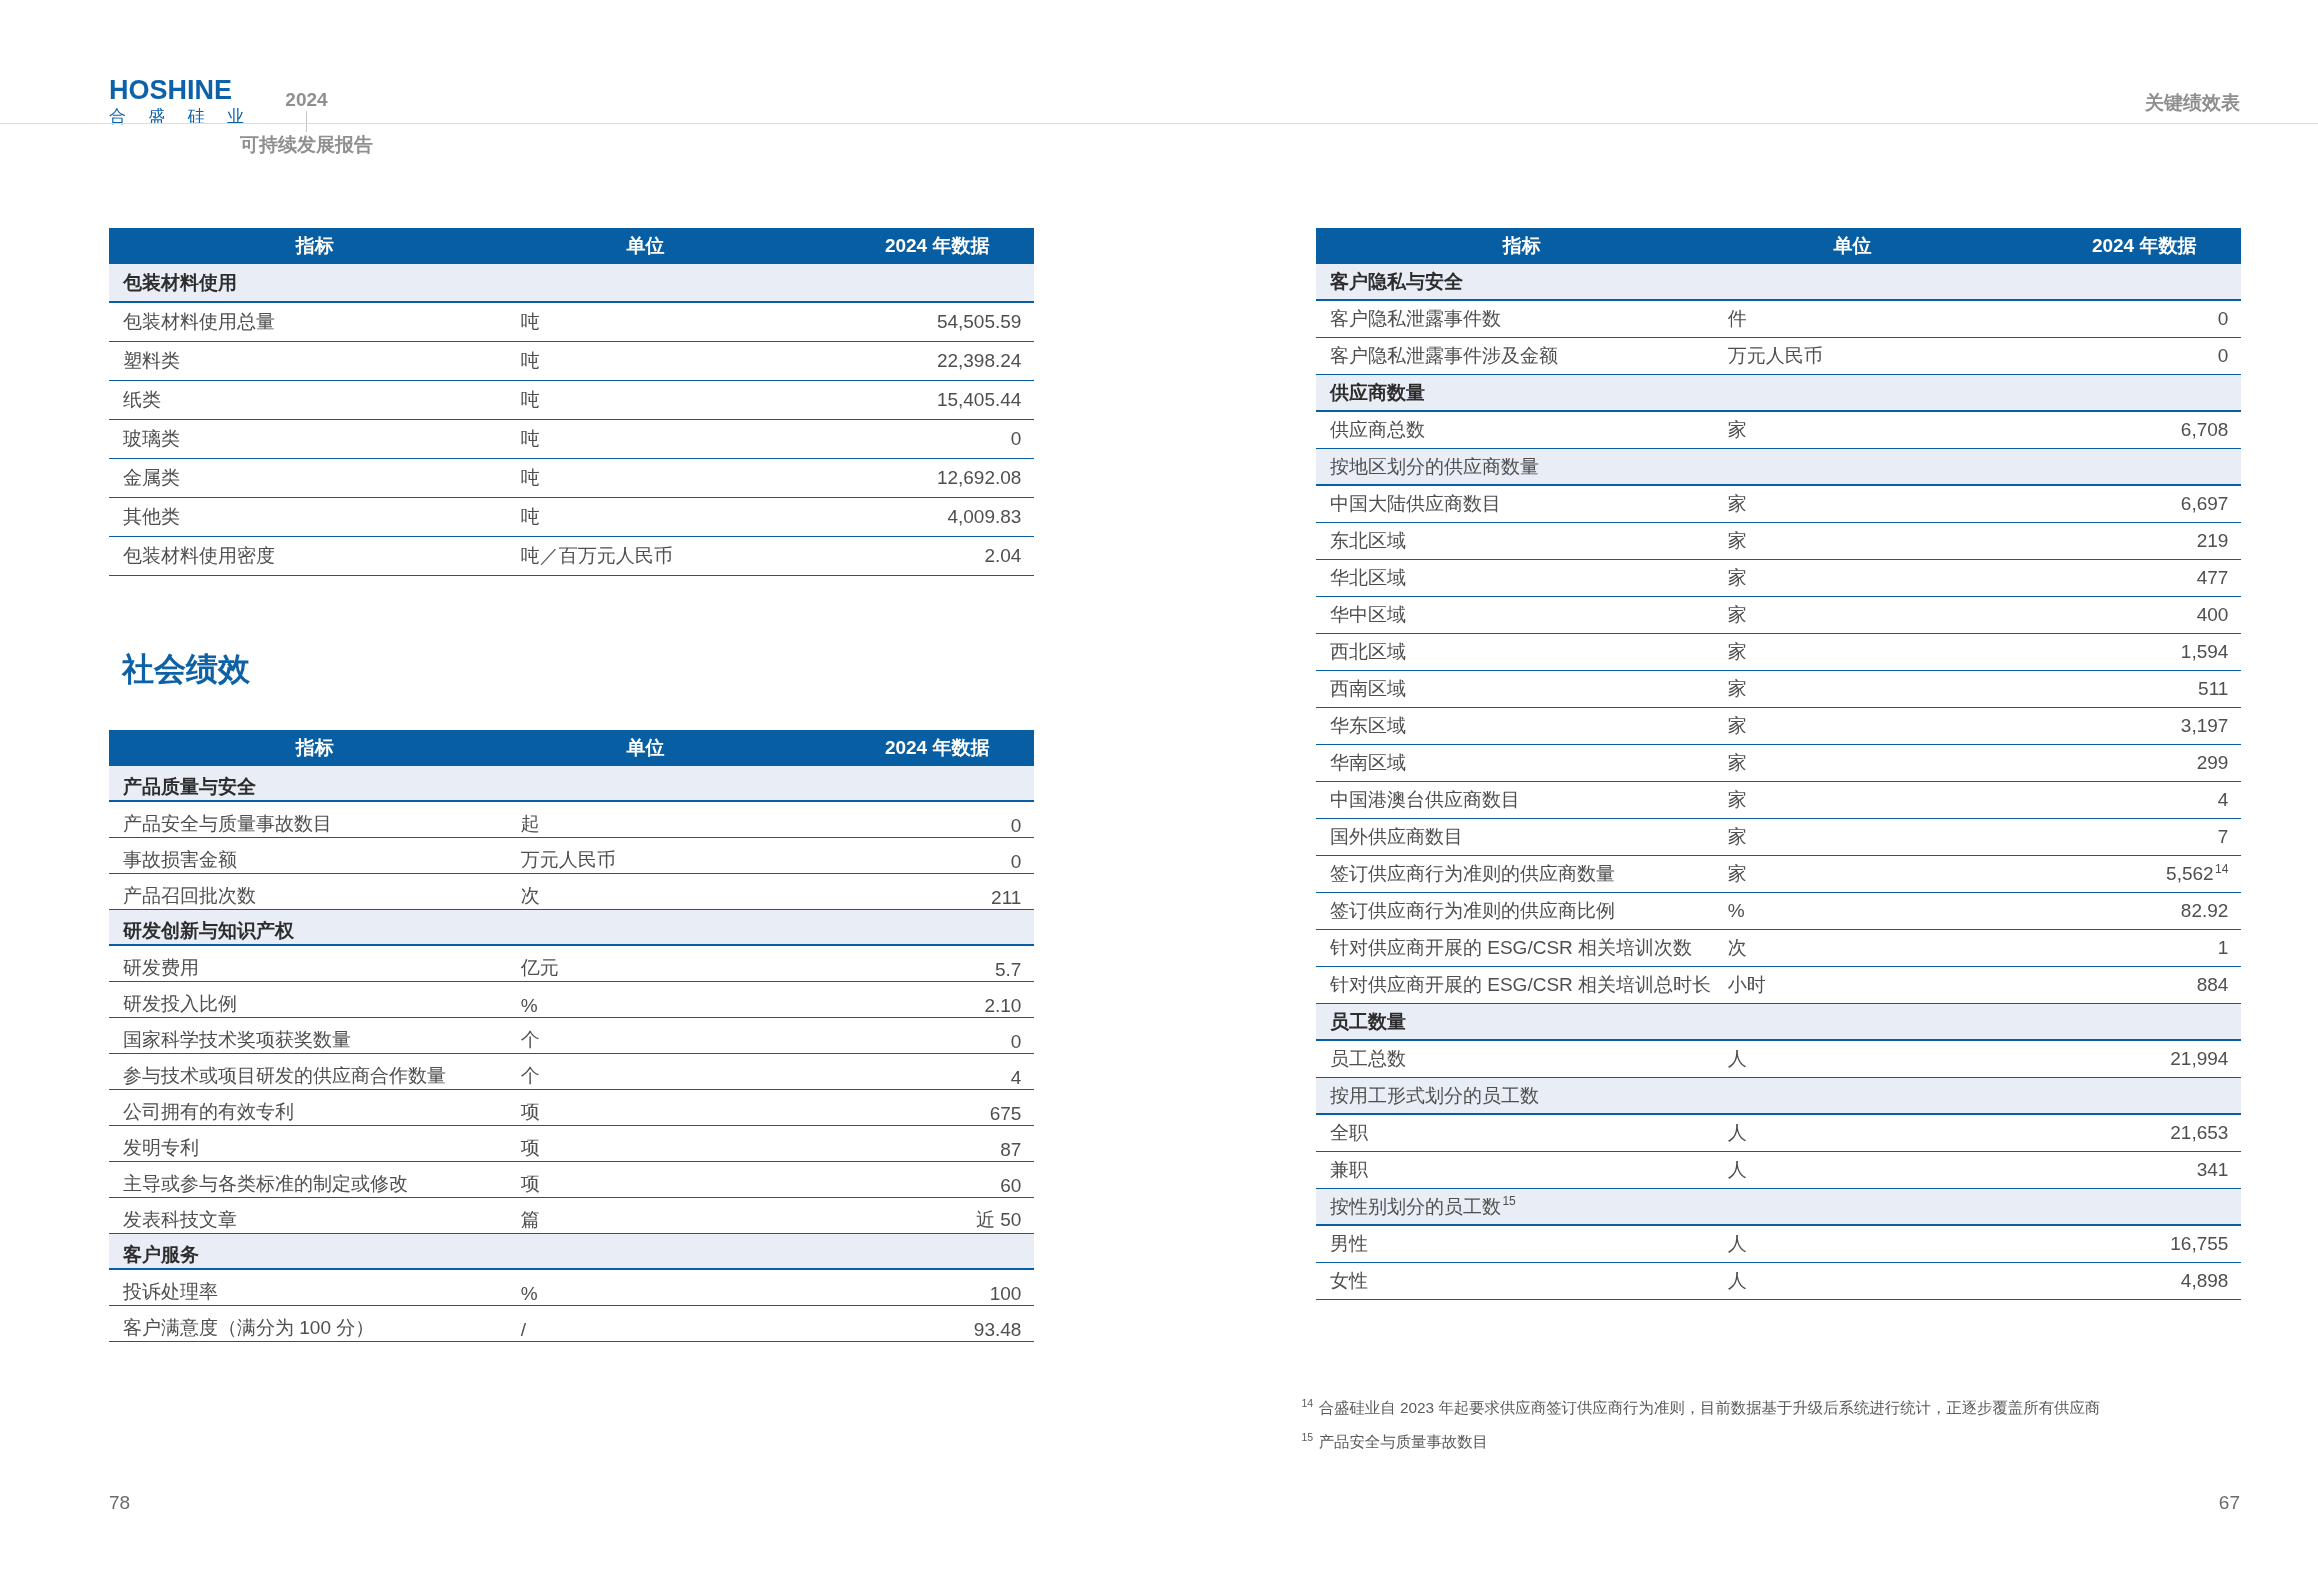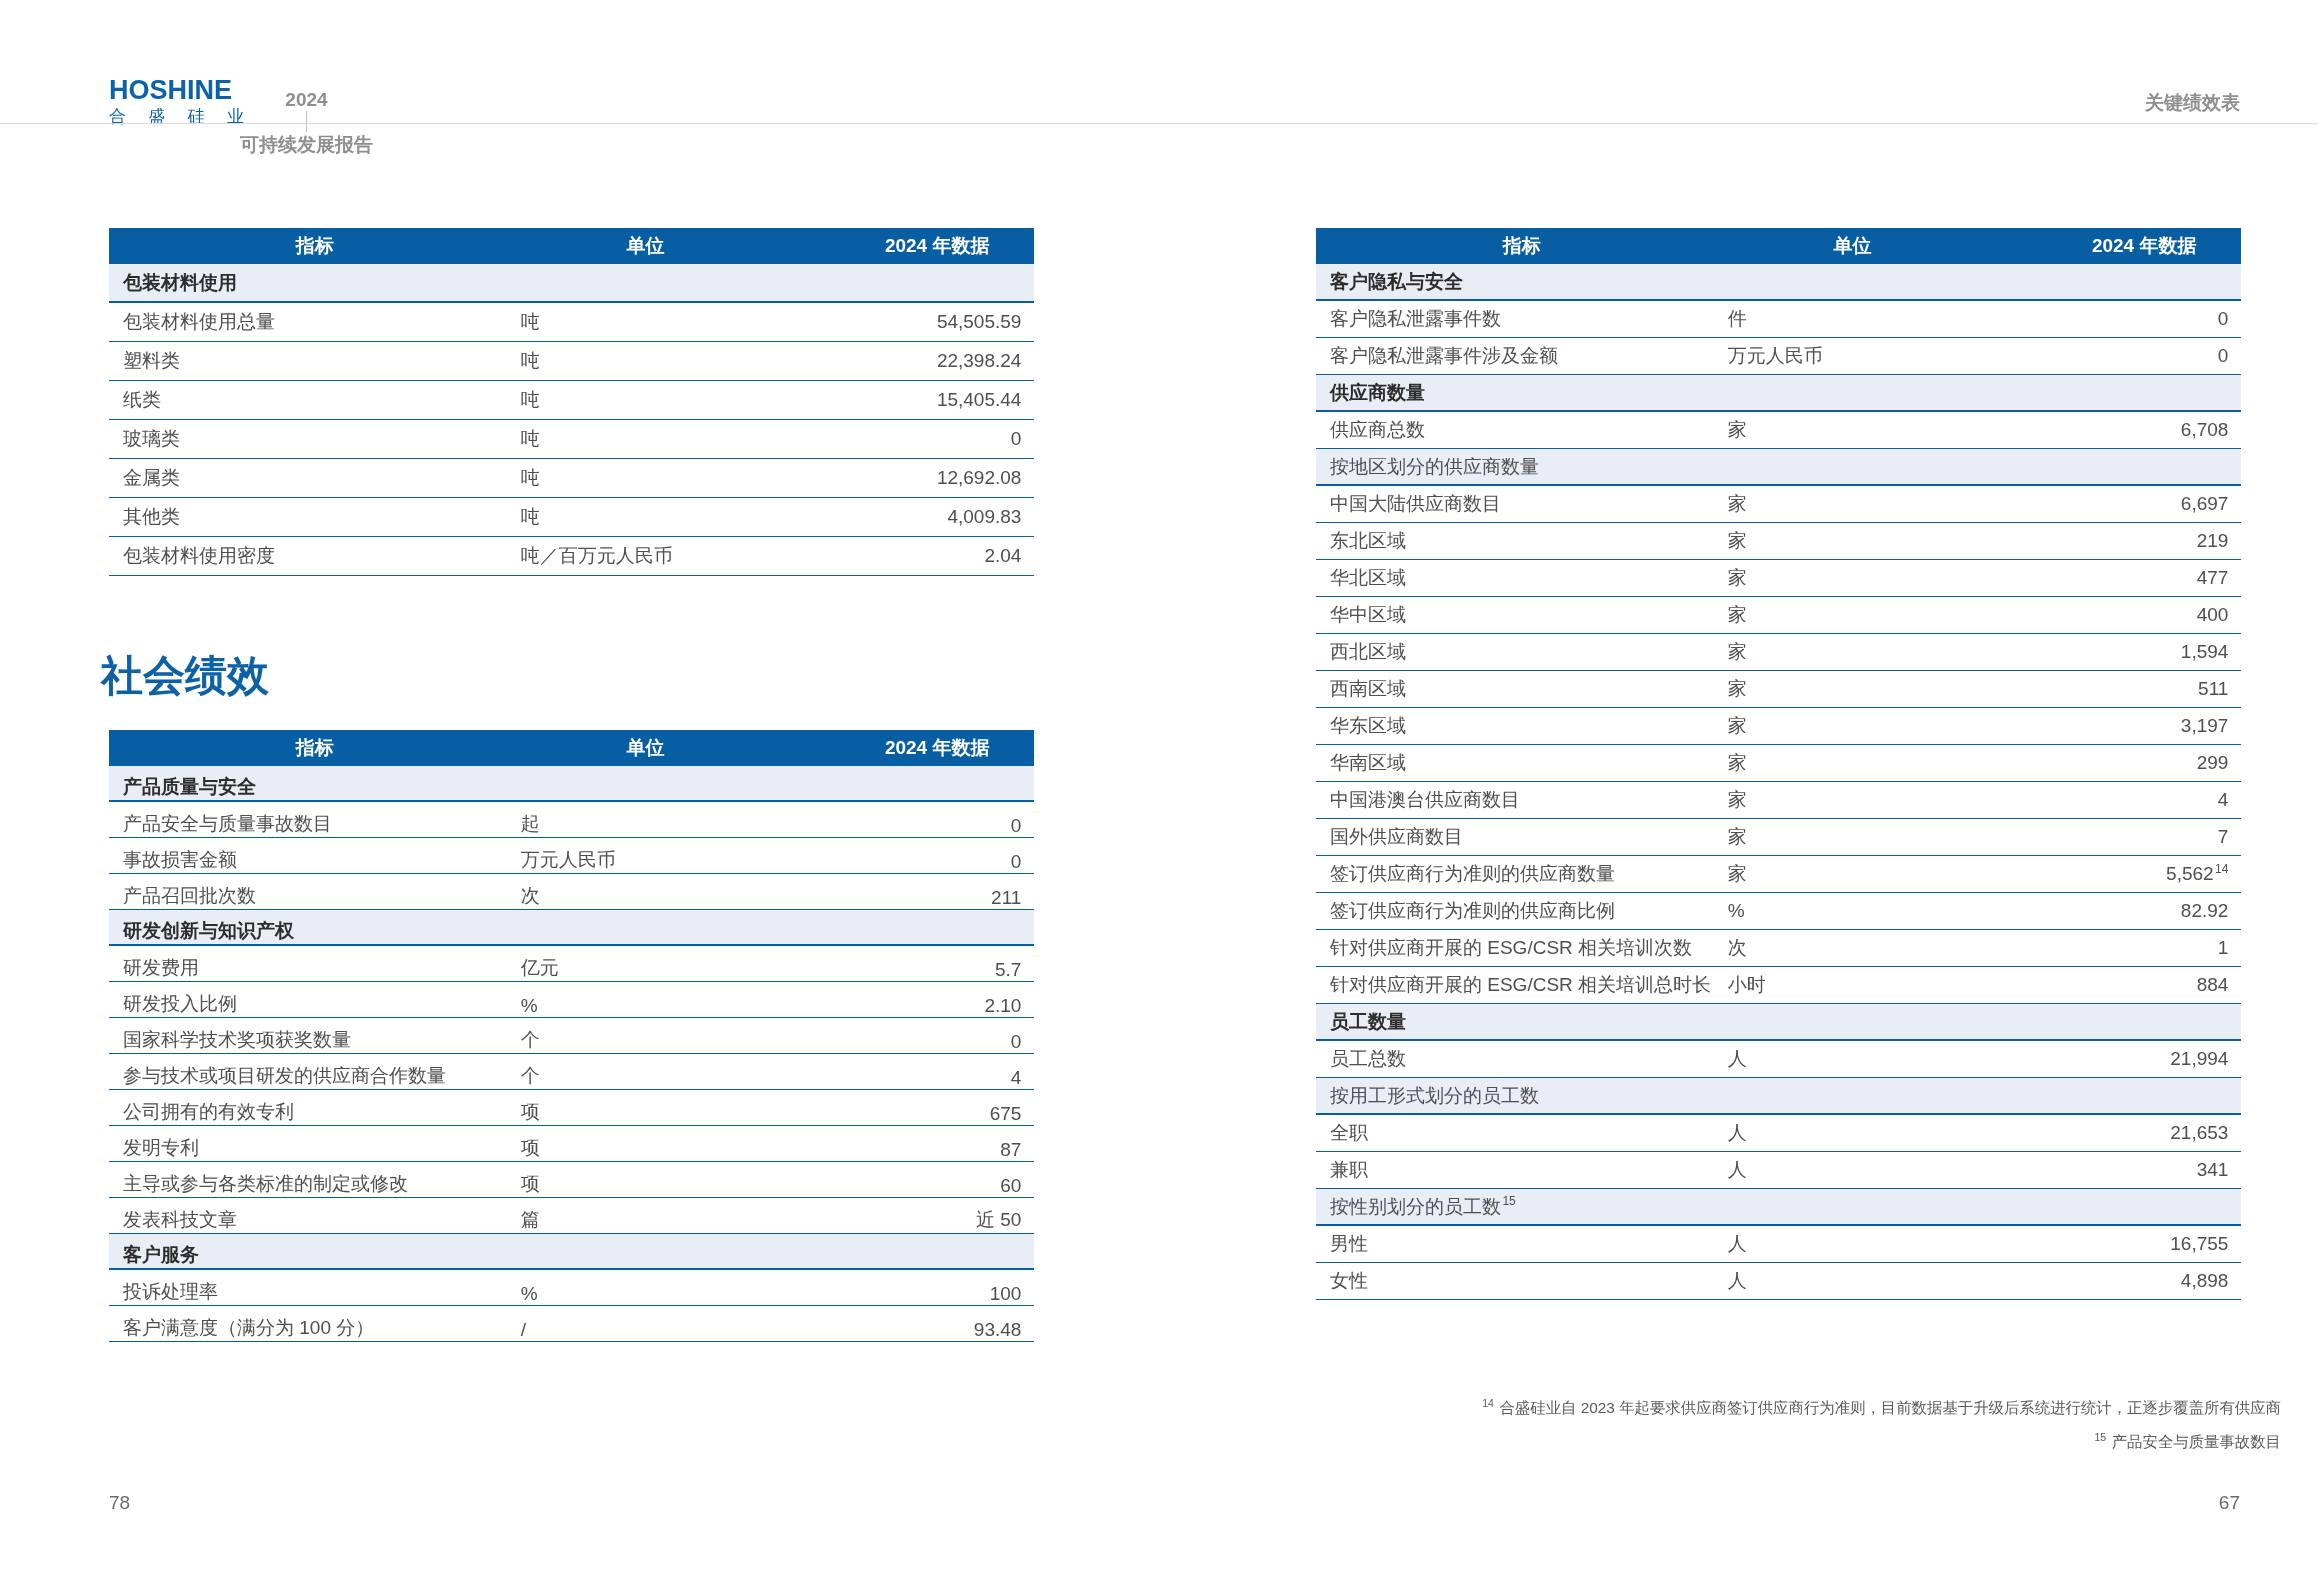--- a/index.html
+++ b/index.html
@@ -43,22 +43,22 @@
   #table2 .t-row{height:36px;align-items:flex-end;}
   #table3 .t-row{height:37px;}
   .t-row .c-label{width:44.5%;padding-left:14px;color:var(--text-gray);}
   .t-row .c-unit{width:27%;color:var(--text-gray);}
   .t-row .c-val{flex:1;text-align:right;padding-right:12.6px;color:var(--text-gray);}
   .t-row.sec,.t-row.sub{background:var(--section-bg);border-bottom:2.1px solid var(--accent-blue);}
   .t-row.sec .c-label{width:100%;font-weight:bold;color:var(--text-dark);}
   .t-row.sub .c-label{width:100%;font-weight:normal;color:var(--text-gray);}
   sup{font-size:12px;vertical-align:super;line-height:0;margin-left:1.4px;}
   
-  .social-title{position:absolute;left:101px;top:648px;font-size:42px;font-weight:bold;color:var(--title-blue);}
-  .footnotes{position:absolute;left:1300px;top:1396px;width:981px;font-size:15.4px;color:#5A5A5A;text-align:right;}
+  .social-title{position:absolute;left:122px;top:648px;font-size:32px;font-weight:bold;color:var(--title-blue);}
+  .footnotes{position:absolute;left:1300px;top:1396px;width:981px;font-size:15.4px;color:#5A5A5A;}
   .fn{margin-bottom:11.2px;line-height:1.5;}
   .fn sup{font-size:10.5px;margin-right:5.6px;}
   .page-num{position:absolute;top:1492px;font-size:19px;color:#6B6B6B;}
   .pn-left{left:109px;}
   .pn-right{right:79px;}
 </style>
 </head>
 <body>
 
 <div class="logo">

